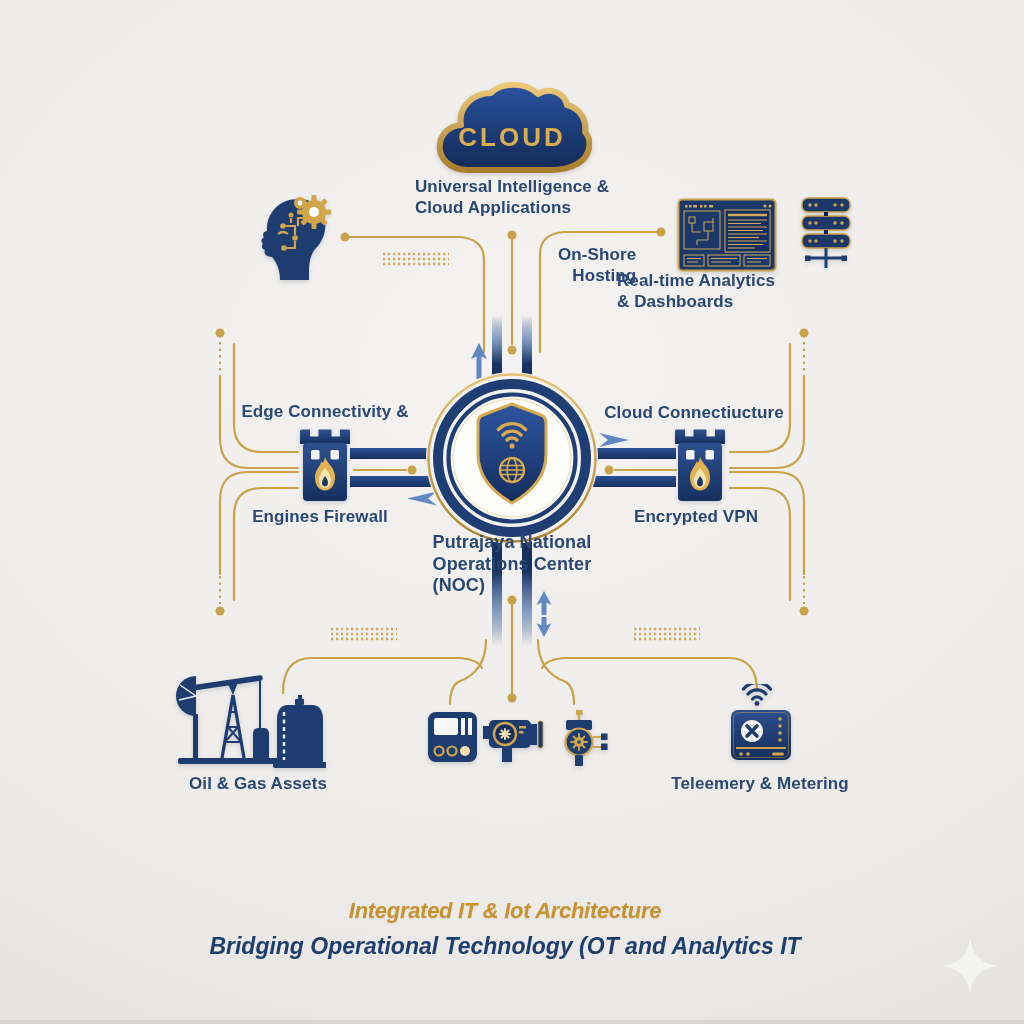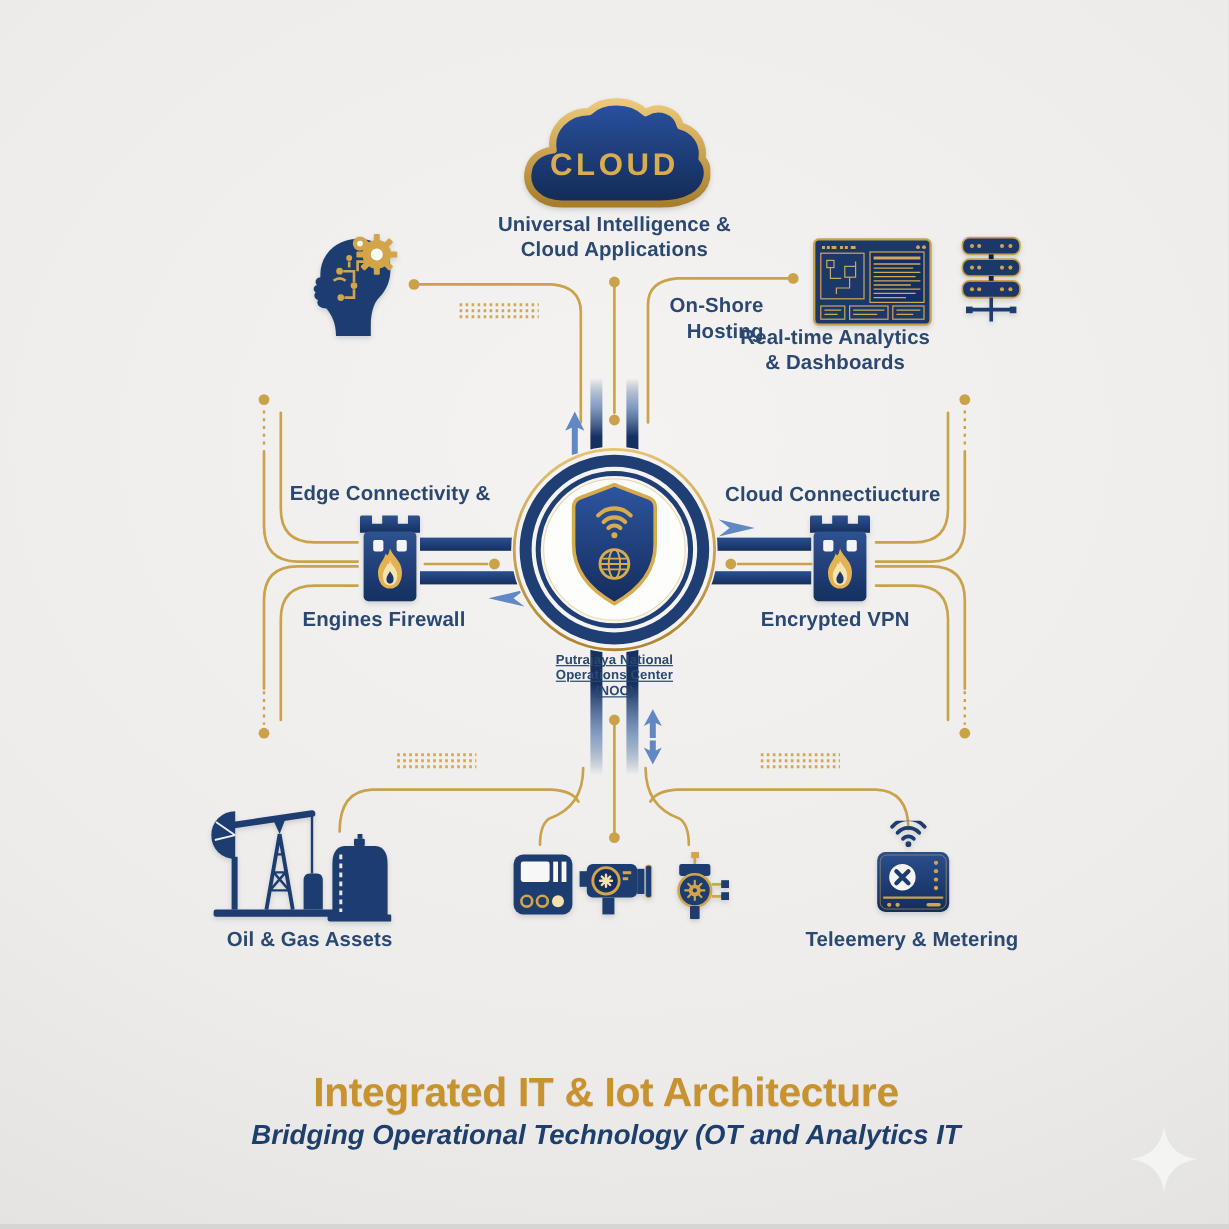--- a/index.html
+++ b/index.html
@@ -10,34 +10,34 @@
   .stage{
     position:relative;width:1024px;height:1020px;overflow:hidden;
     background:radial-gradient(130% 105% at 50% 36%, #f4f3f1 0%, #edecea 48%, #e2e1df 78%, #d4d3d1 100%);
     font-family:"Liberation Sans",sans-serif;
   }
   .abs{position:absolute;}
   svg{display:block;}
   .icon{filter:drop-shadow(0 2px 2px rgba(40,50,70,.18));}
   .lbl{
     position:absolute;transform:translate(-50%,-50%);
-    text-align:center;font-weight:700;color:var(--label);
+    text-align:left;font-weight:700;color:var(--label);
     font-size:17px;line-height:1.22;white-space:pre-line;letter-spacing:.1px;
   }
   .lbl.left{transform:translate(0,-50%);text-align:right;}
-  .lbl.sm{font-size:11px;line-height:1.2;text-decoration:underline;}
+  .lbl.sm{font-size:18px;line-height:1.2;}
   .gl{fill:none;stroke:var(--gold);stroke-width:2.2;stroke-linecap:round;}
   .dm{fill:none;stroke:#cfa85a;stroke-width:2.4;stroke-dasharray:2.2 2.8;}
   .dv{fill:none;stroke:var(--gold);stroke-width:2;stroke-dasharray:2.5 4;}
   .gd{fill:var(--gold);}
   .arw{fill:var(--arrow);}
   .title{
     position:absolute;left:505px;top:911px;transform:translate(-50%,-50%);
-    font-size:34px;font-weight:800;color:var(--title_gold);white-space:nowrap;
-    letter-spacing:-.3px;text-shadow:0 1px 1px rgba(120,90,20,.15);
+    font-size:22px;font-weight:800;color:var(--title_gold);white-space:nowrap;
+    letter-spacing:-.3px;text-shadow:0 1px 1px rgba(120,90,20,.15);font-style:italic;
   }
   .subtitle{
     position:absolute;left:505px;top:946px;transform:translate(-50%,-50%);
     font-size:23px;font-weight:700;font-style:italic;color:#1e3f6e;white-space:nowrap;
   }
 </style>
 </head>
 <body>
 
 <div class="stage">

